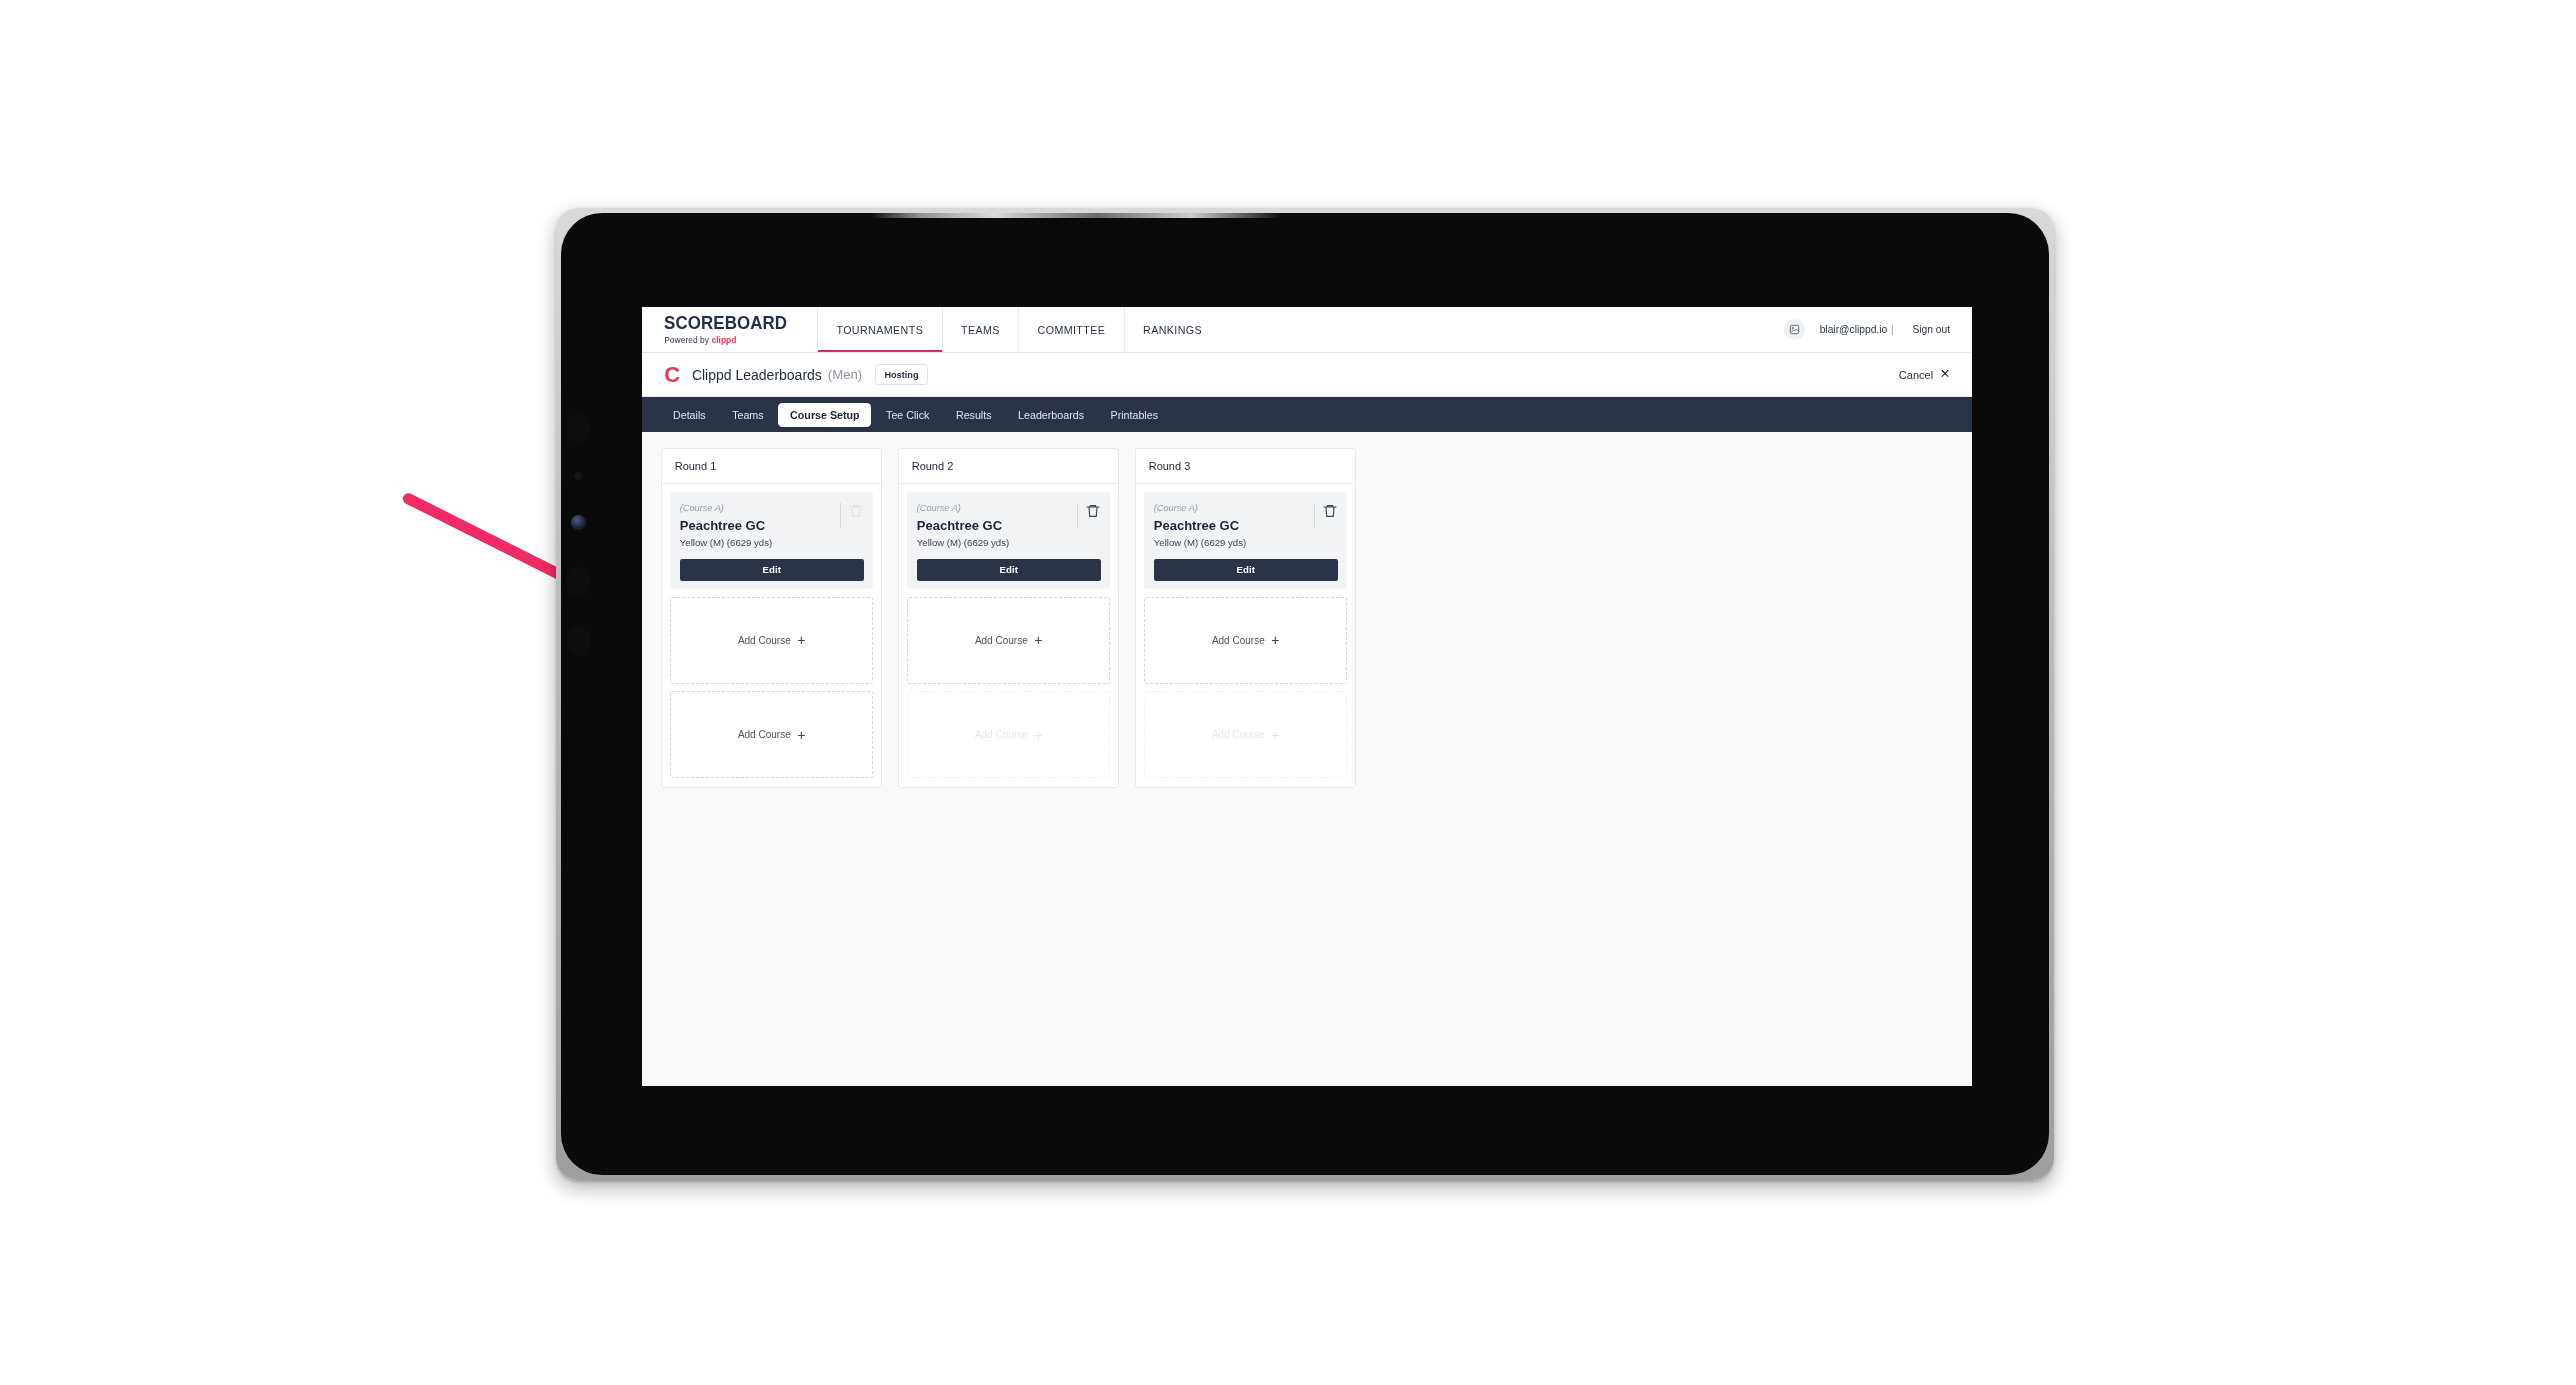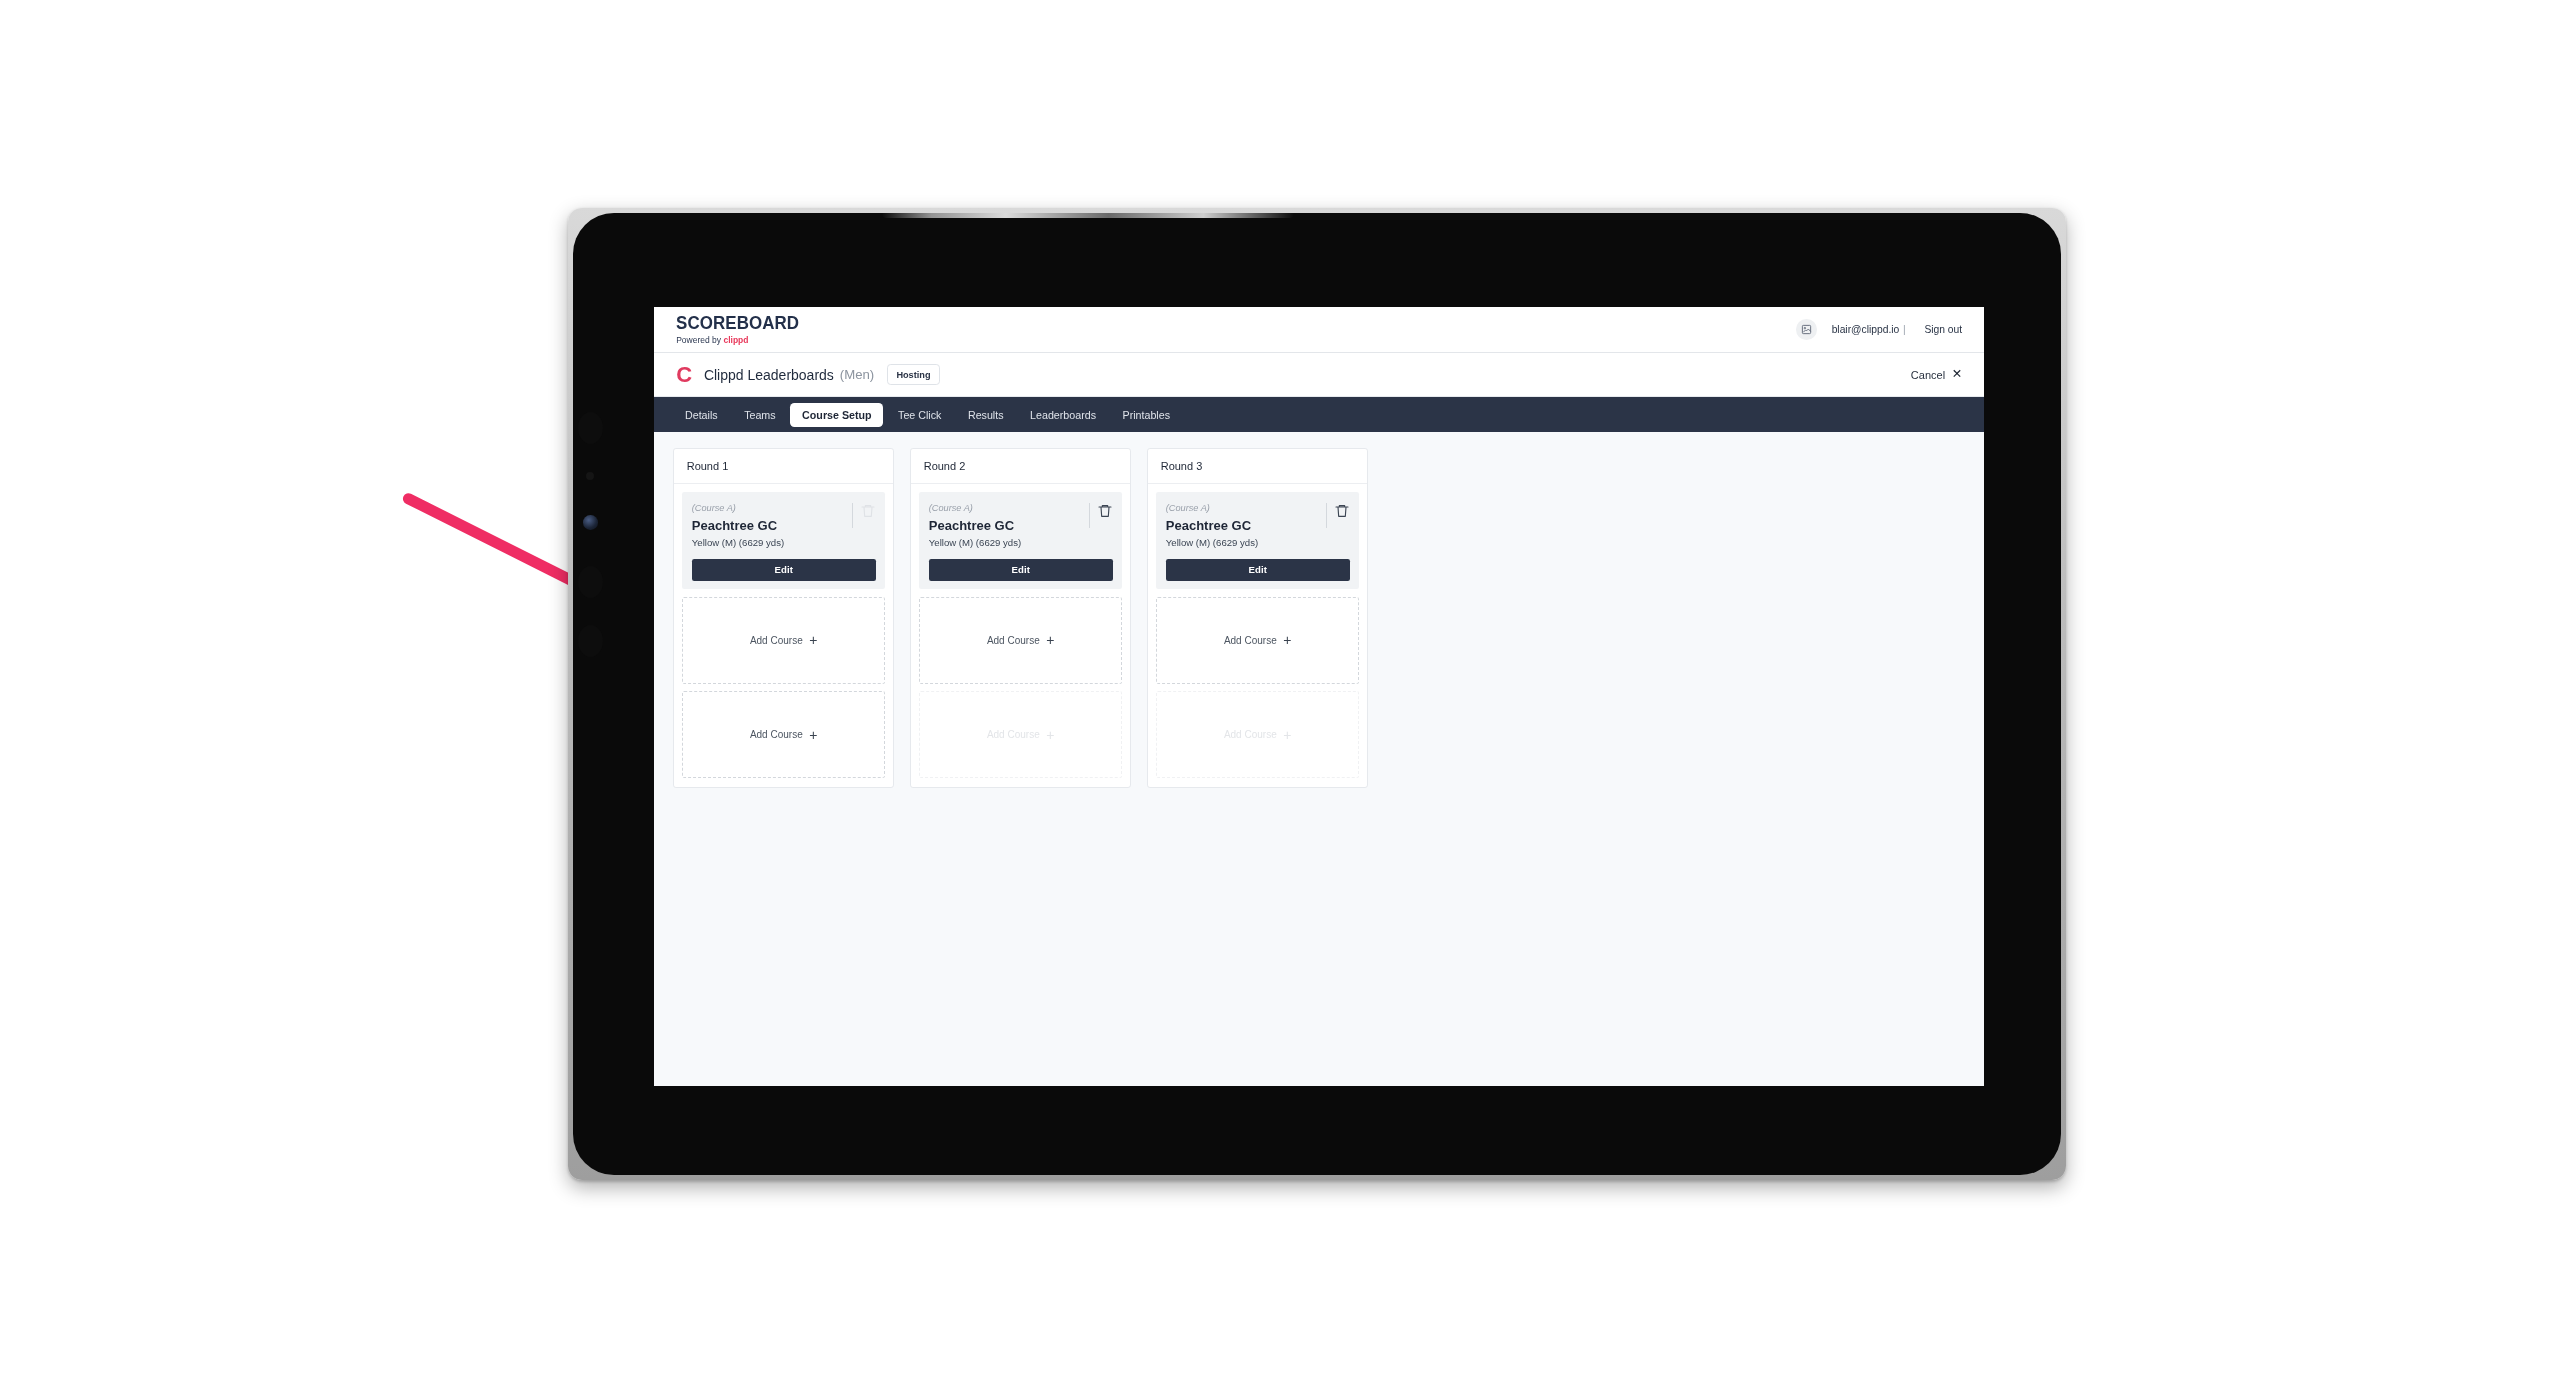--- a/index.html
+++ b/index.html
@@ -26,24 +26,24 @@
   .arrow-svg {
     position: absolute;
     left: 368px; top: 456px;
     width: 309px; height: 184px;
     pointer-events: none;
   }
 
   
   .tablet {
     position: absolute;
-    left: 568px; top: 208px;
+    left: 556px; top: 208px;
     width: 1498px; height: 972px;
     background: linear-gradient(180deg,#d9d9d9 0%,#bdbdbd 40%,#9e9e9e 100%);
-    border-radius: 14px;
+    border-radius: 22px;
     padding: 5.2px;
     box-shadow: 0 7.4px 19px rgba(0,0,0,0.30), 0 1.5px 2.9px rgba(0,0,0,0.18);
   }
   .tablet-inner {
     width: 100%; height: 100%;
     background: #0a0a0a;
     border-radius: 41px;
     position: relative;
     overflow: hidden;
   }
@@ -222,20 +222,26 @@
 
       <div class="viewport">
 
         <div class="topnav">
           <div class="brand">
             <div class="brand-title">SCOREBOARD</div>
             <div class="brand-sub">
               <span>Powered by </span><span class="pink">clippd</span>
             </div>
           </div>
+          <div class="nav-items">
+            <div class="nav-item active">TOURNAMENTS</div>
+            <div class="nav-item">TEAMS</div>
+            <div class="nav-item">COMMITTEE</div>
+            <div class="nav-item">RANKINGS</div>
+          </div>
           <div class="nav-right">
             <div class="avatar">
               <svg width="11" height="11" viewBox="0 0 24 24" fill="none" stroke="currentColor" stroke-width="2">
                 <rect x="3" y="3" width="18" height="18" rx="2"></rect>
                 <circle cx="8.5" cy="9" r="1.6"></circle>
                 <path d="M21 16l-5-5-4 4-2-2-5 5"></path>
               </svg>
             </div>
             <div class="user-text">
               <span>blair@clippd.io</span><span class="user-sep">|</span>

